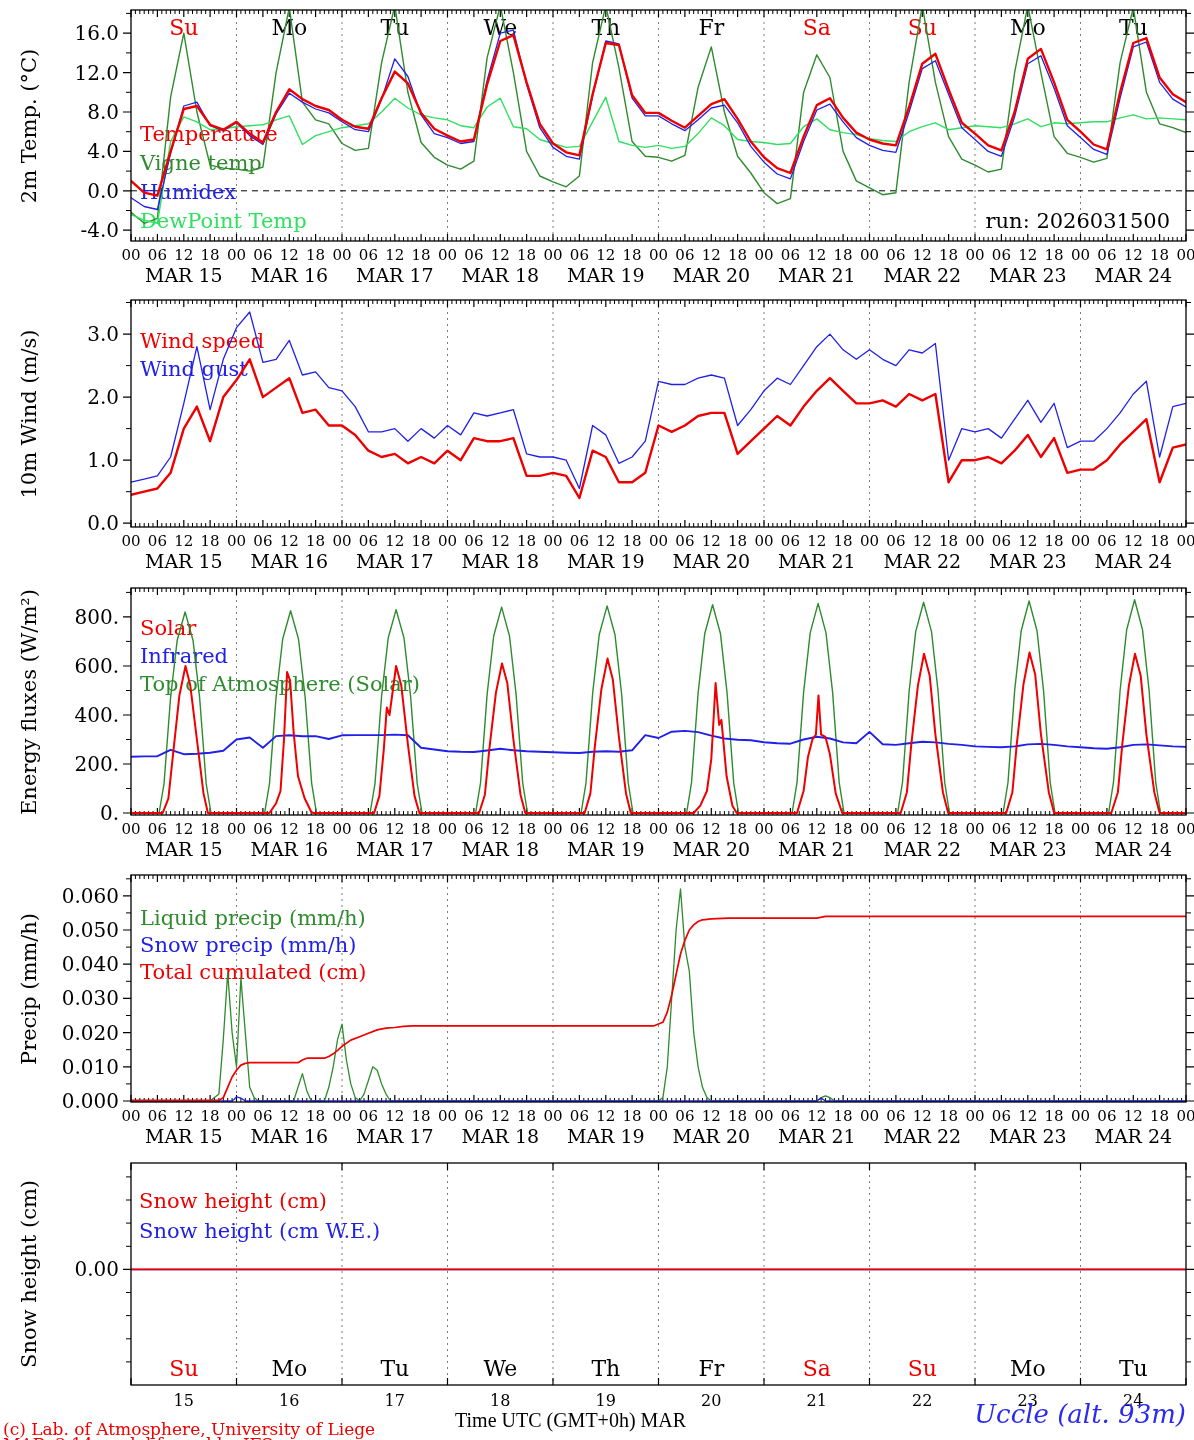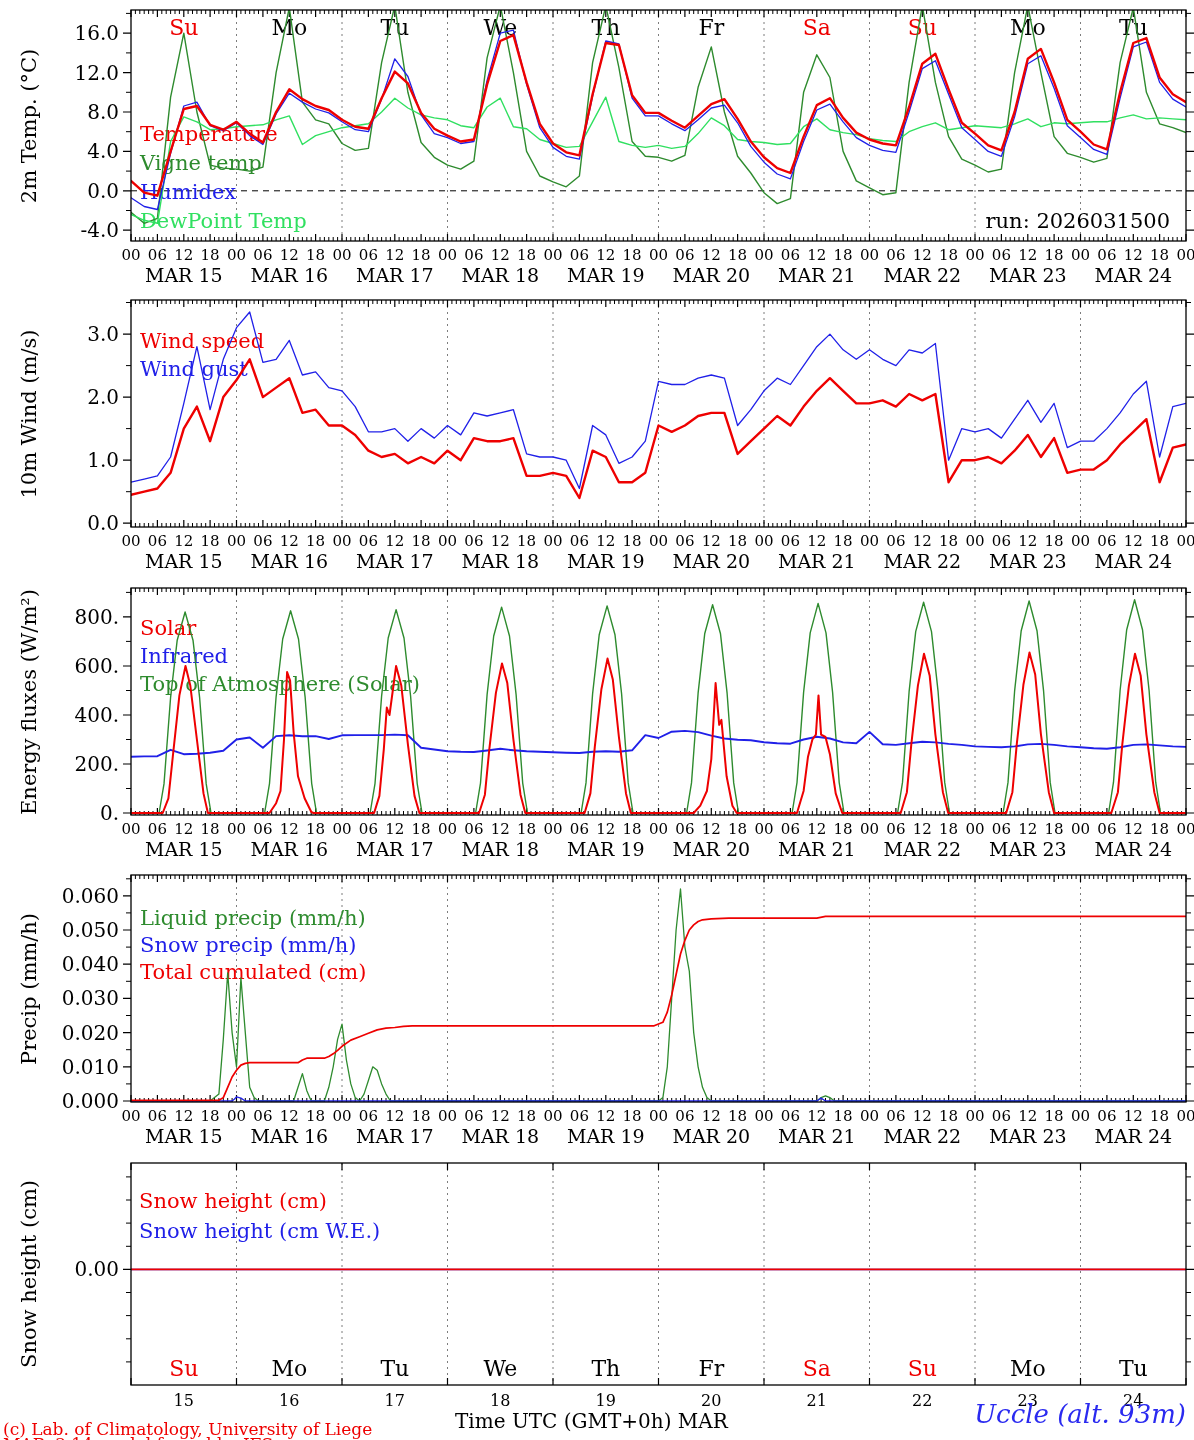--- a/index.html
+++ b/index.html
@@ -1,20 +1,20 @@
 <!DOCTYPE html>
 <html><head>
 <meta charset="utf-8">
 <style>
   html,body{margin:0;padding:0;background:#ffffff;}
   body{width:1194px;height:1440px;position:relative;font-family:"DejaVu Serif",serif;}
   #plot{position:absolute;left:0;top:0;}
   .ftxt{position:absolute;white-space:pre;}
   .credit{color:#ee0000;font-size:17px;}
-  .caption{color:#000000;font-size:20px;}
+  .caption{color:#000000;font-size:20px;font-family:Liberation Serif, serif;}
   .station{color:#2a2af0;font-size:26px;font-style:italic;}
   .runlbl{color:#000000;font-size:21px;}
   svg text{font-family:"DejaVu Serif",serif;}
 </style>
 </head>
 <body>
 
 <div class="wrap">
   <svg id="plot" width="1194" height="1440" viewBox="0 0 1194 1440">
       <g>
@@ -361,16 +361,16 @@
           <polyline points="131,1269.4 1186,1269.4" fill="none" stroke="#2020e8" stroke-width="1.5" stroke-linejoin="round" stroke-linecap="round"></polyline>
           <polyline points="131,1269.4 1186,1269.4" fill="none" stroke="#ee0000" stroke-width="1.9" stroke-linejoin="round" stroke-linecap="round"></polyline>
         </g>
         <rect x="131" y="1163" width="1055" height="222" fill="none" stroke="#000" stroke-width="1.3"></rect>
       </g>
     </svg>
 
   <div class="ftxt runlbl" style="right:24px; top:209px;">run: 2026031500</div>
 
   <div class="ftxt credit" style="left:3px; top:1434px;">MARv3.14 model forced by IFS</div>
-  <div class="ftxt credit" style="left:3px; top:1419px;">(c) Lab. of Climatology, University of Liege</div>
+  <div class="ftxt credit" style="left:3px; top:1419px;">(c) Lab. of Atmosphere, University of Liege</div>
   <div class="ftxt caption" style="left:455px; top:1409px;">Time UTC (GMT+0h) MAR</div>
   <div class="ftxt station" style="right:8px; top:1399px;">Uccle (alt. 93m)</div>
 </div>
 
 </body></html>

